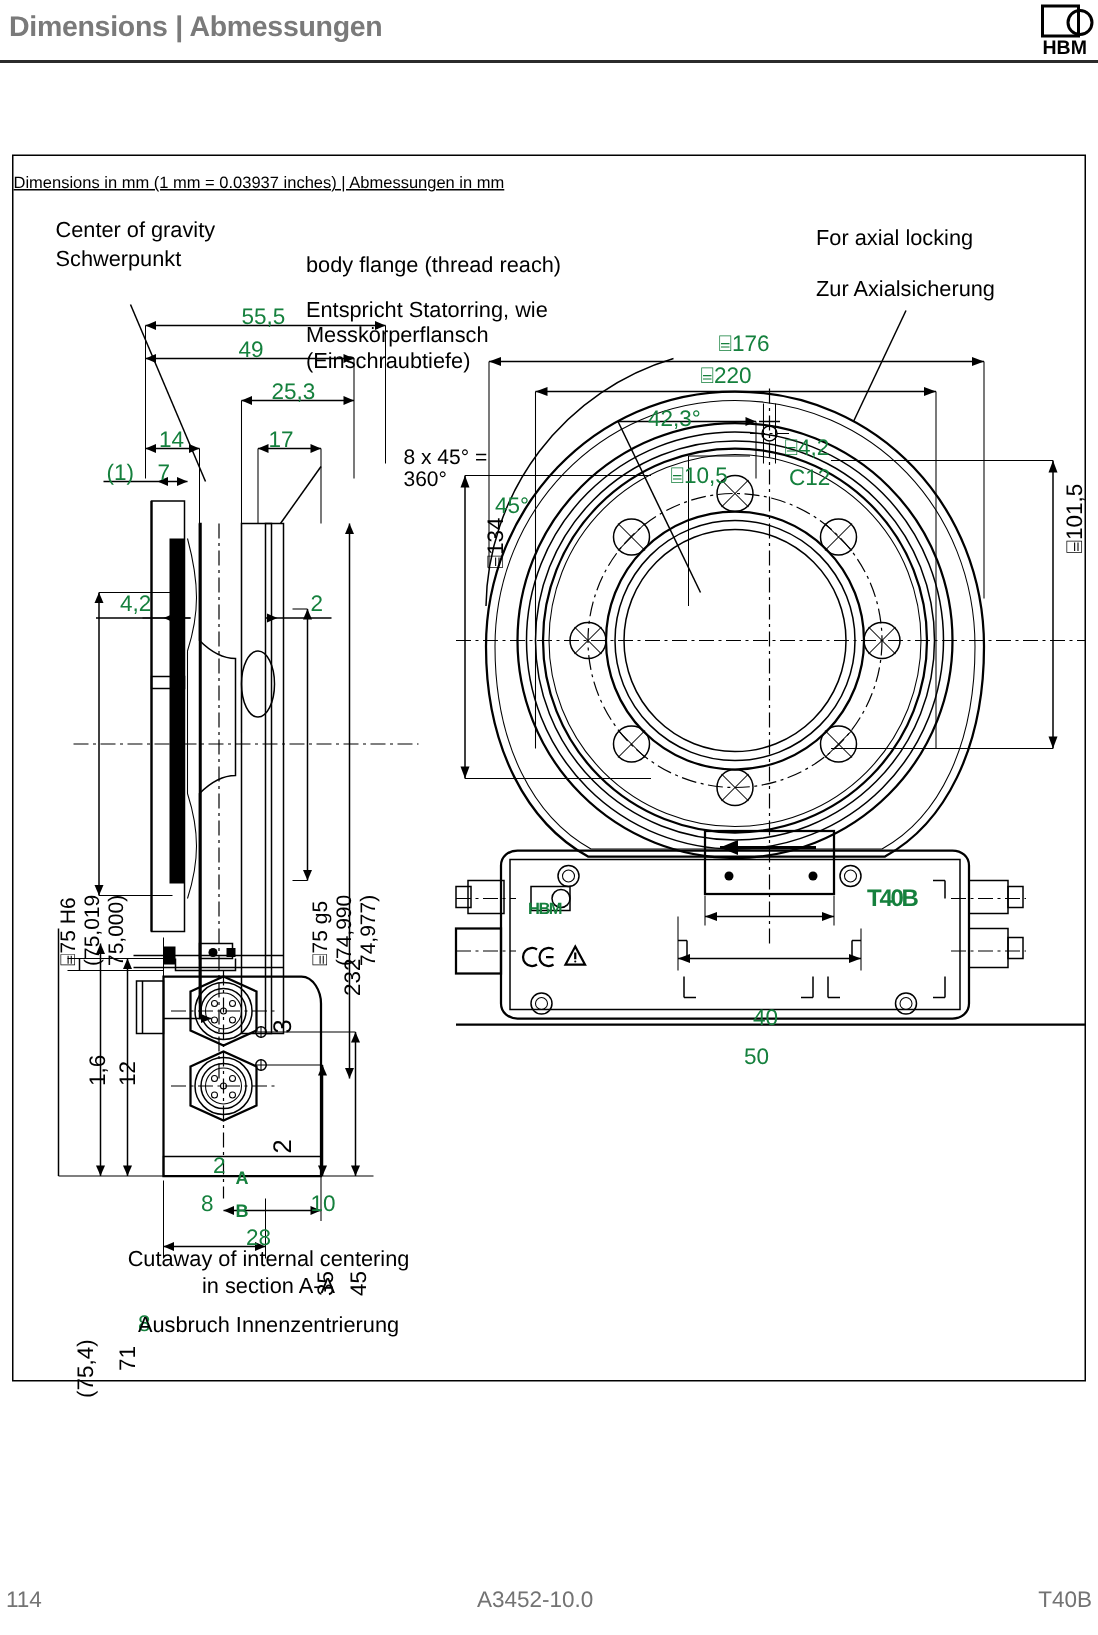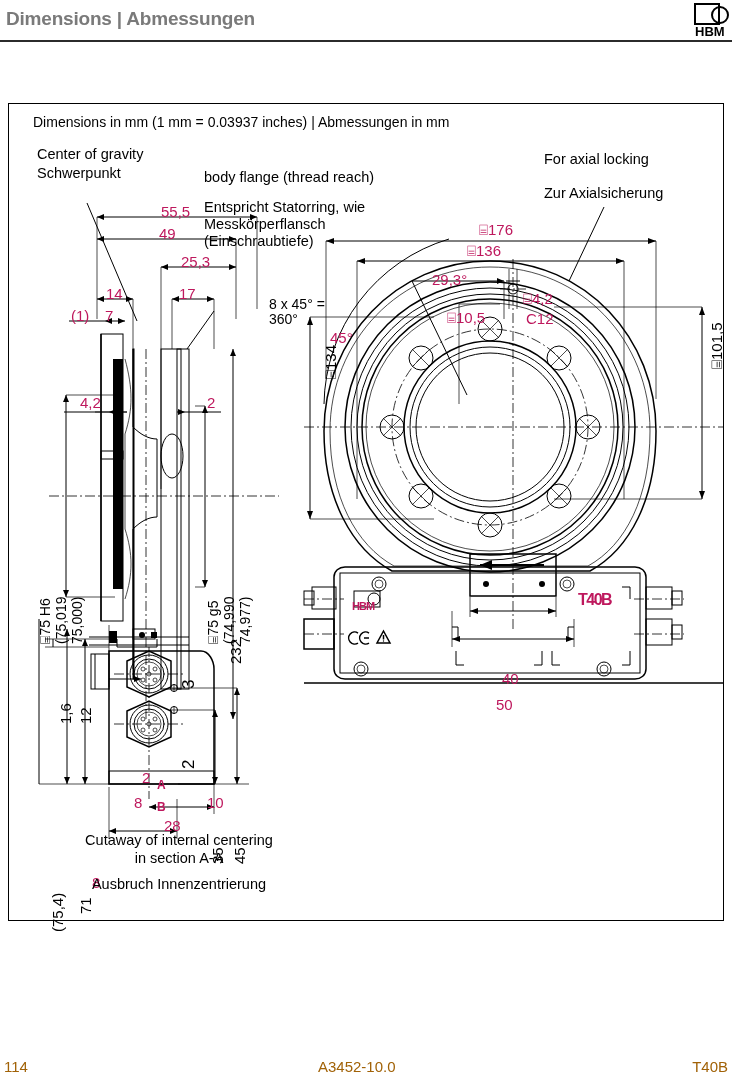--- a/index.html
+++ b/index.html
@@ -21,35 +21,35 @@
     letter-spacing: -0.2px; white-space: nowrap;
   }
   #header-rule {
     position: absolute; left: 0; top: 40px; width: 732px; height: 2px;
     background: #2b2b2b;
   }
   #hbm-logo { position: absolute; left: 694px; top: 3px; width: 36px; height: 36px; }
 
   
   #footer { position: absolute; left: 0; top: 1058px; width: 732px; height: 26px; }
-  .foot-txt { position: absolute; font-size: 15px; color: #a16207; white-space: nowrap; }
+  .foot-txt { position: absolute; font-size: 15px; color: #737373; white-space: nowrap; }
   #foot-page { left: 4px; top: 0; }
   #foot-doc  { left: 318px; top: 0; }
   #foot-model{ right: 4px; top: 0; }
 
   
   #frame {
     position: absolute; left: 8px; top: 103px;
     width: 716px; height: 818px;
     border: 1.5px solid #000; background: #fff;
   }
 
   
   .t { position: absolute; font-size: 14.5px; line-height: 17px; white-space: nowrap; color:#000; }
-  .dim { position: absolute; font-size: 15px; white-space: nowrap; color: #be185d; }
+  .dim { position: absolute; font-size: 15px; white-space: nowrap; color: #15803d; }
   .dim-v { position: absolute; font-size: 15px; white-space: nowrap; color:#000;
            transform-origin: 0 0; transform: rotate(-90deg); }
   .ctr { text-align: center; }
 
   svg { display:block; overflow: visible; }
   .stk  { stroke:#000; fill:none; stroke-width:1; }
   .stk2 { stroke:#000; fill:none; stroke-width:2; }
   .stk15{ stroke:#000; fill:none; stroke-width:1.5; }
   .stkt { stroke:#000; fill:none; stroke-width:0.7; }
   .dash { stroke:#000; fill:none; stroke-width:0.8; stroke-dasharray: 10 3 2 3; }
@@ -67,21 +67,21 @@
       <svg width="36" height="36" viewBox="0 0 36 36">
         <rect x="1" y="1" width="24" height="20" class="stk2"></rect>
         <circle cx="26" cy="12" r="8" fill="#fff" class="stk2"></circle>
         <text x="1" y="33" font-family="Liberation Sans, sans-serif" font-size="13" font-weight="bold" fill="#000">HBM</text>
       </svg>
     </div>
   </div>
 
   <div id="frame">
 
-    <div class="t" style="left:24px; top:10px; font-size:14px;">Dimensions in mm (1 mm = 0.03937 inches) | Abmessungen in mm</div>
+    <div class="t" style="left:0; top:10px; font-size:11px;text-decoration:underline;">Dimensions in mm (1 mm = 0.03937 inches) | Abmessungen in mm</div>
 
     <div class="t" style="left:28px; top:42px;">Center of gravity</div>
     <div class="t" style="left:28px; top:61px;">Schwerpunkt</div>
 
     <div class="t" style="left:195px; top:65px;">body flange (thread reach)</div>
     <div class="t" style="left:195px; top:95px;">Entspricht Statorring, wie</div>
     <div class="t" style="left:195px; top:112px;">Messkörperflansch</div>
     <div class="t" style="left:195px; top:129px;">(Einschraubtiefe)</div>
 
     <div class="t" style="left:535px; top:47px;">For axial locking</div>
@@ -461,24 +461,24 @@
         <path d="M326,452 l0,14 M326,466 l-8,0" class="stk"></path>
         <path d="M326,400 l0,-12 M326,388 l-8,0" class="stk"></path>
 
         <g>
           <rect x="50" y="392" width="26" height="16" class="stk"></rect>
           <circle cx="70" cy="400" r="6" fill="#fff" class="stk"></circle>
         </g>
       </svg>
 
       <div class="dim" style="left:175px; top:117px;">⌸176</div>
-      <div class="dim" style="left:163px; top:138px;">⌸136</div>
+      <div class="dim" style="left:163px; top:138px;">⌸220</div>
       <div class="dim-v" style="left:18px; top:275px;">⌸134</div>
       <div class="dim-v" style="left:404px; top:265px;">⌸101,5</div>
-      <div class="dim" style="left:128px; top:167px;">29,3°</div>
+      <div class="dim" style="left:128px; top:167px;">42,3°</div>
       <div class="dim" style="left:26px; top:225px;">45°</div>
       <div class="dim" style="left:143px; top:205px;">⌸10,5</div>
       <div class="dim" style="left:219px; top:186px;">⌸4,2</div>
       <div class="dim" style="left:222px; top:206px;">C12</div>
       <div class="dim" style="left:198px; top:566px;">40</div>
       <div class="dim" style="left:192px; top:592px;">50</div>
 
       <div class="dim" style="left:48px; top:496px; font-size:11px; font-weight:bold; letter-spacing:-1px;">HBM</div>
       <div class="dim" style="left:274px; top:487px; font-size:16px; font-weight:bold; letter-spacing:-1.5px;">T40B</div>
       <div style="position:absolute; left:46px; top:528px;">

